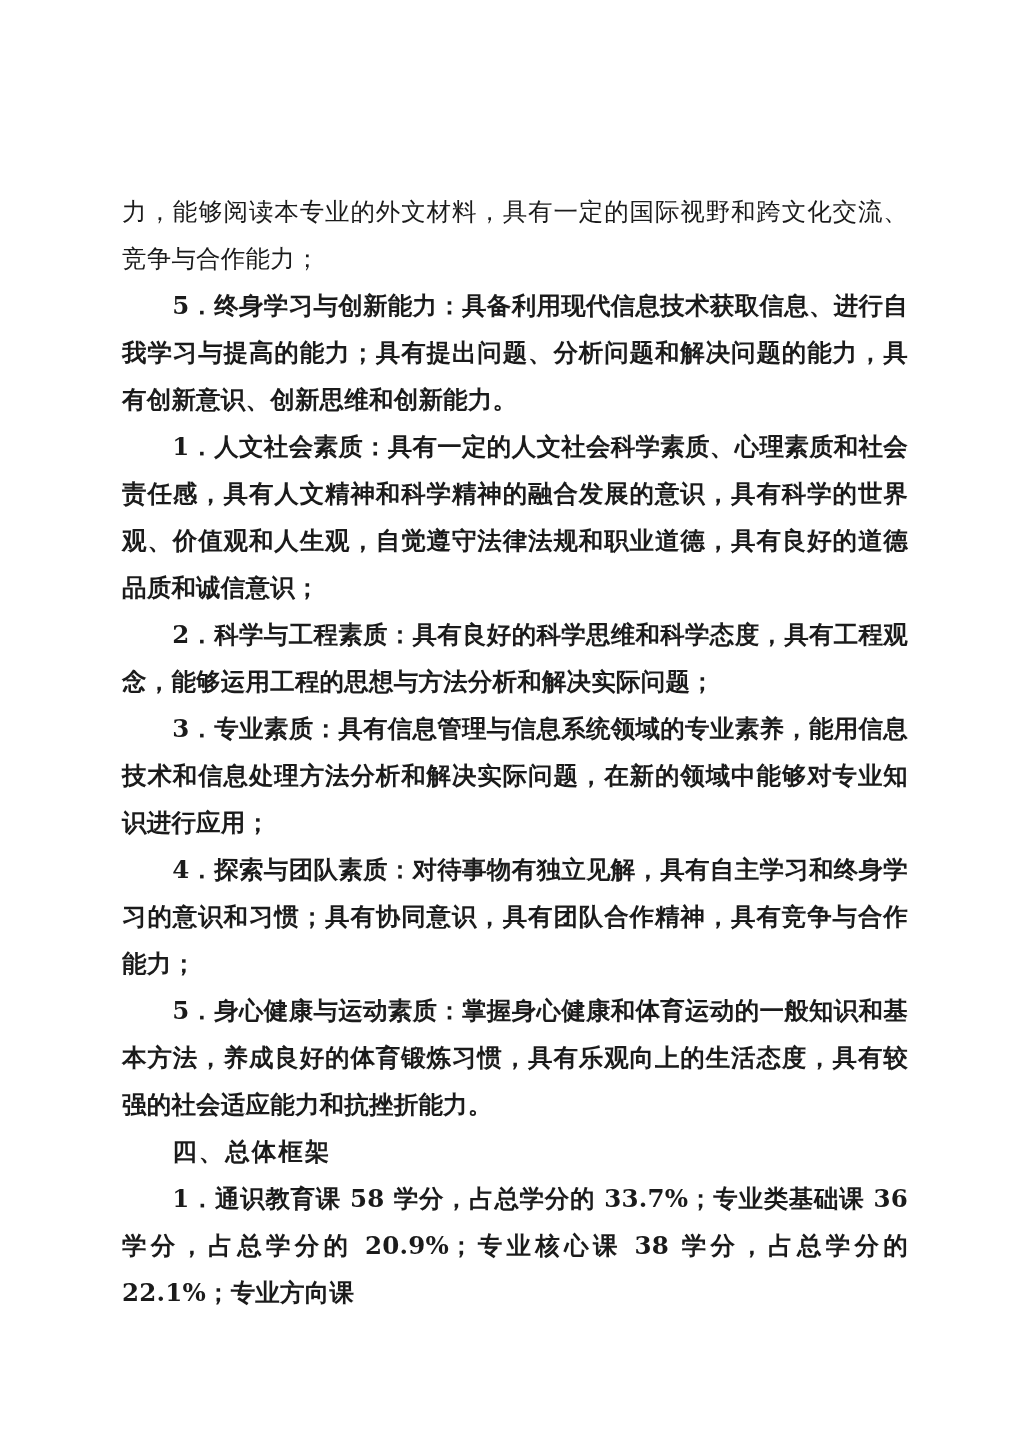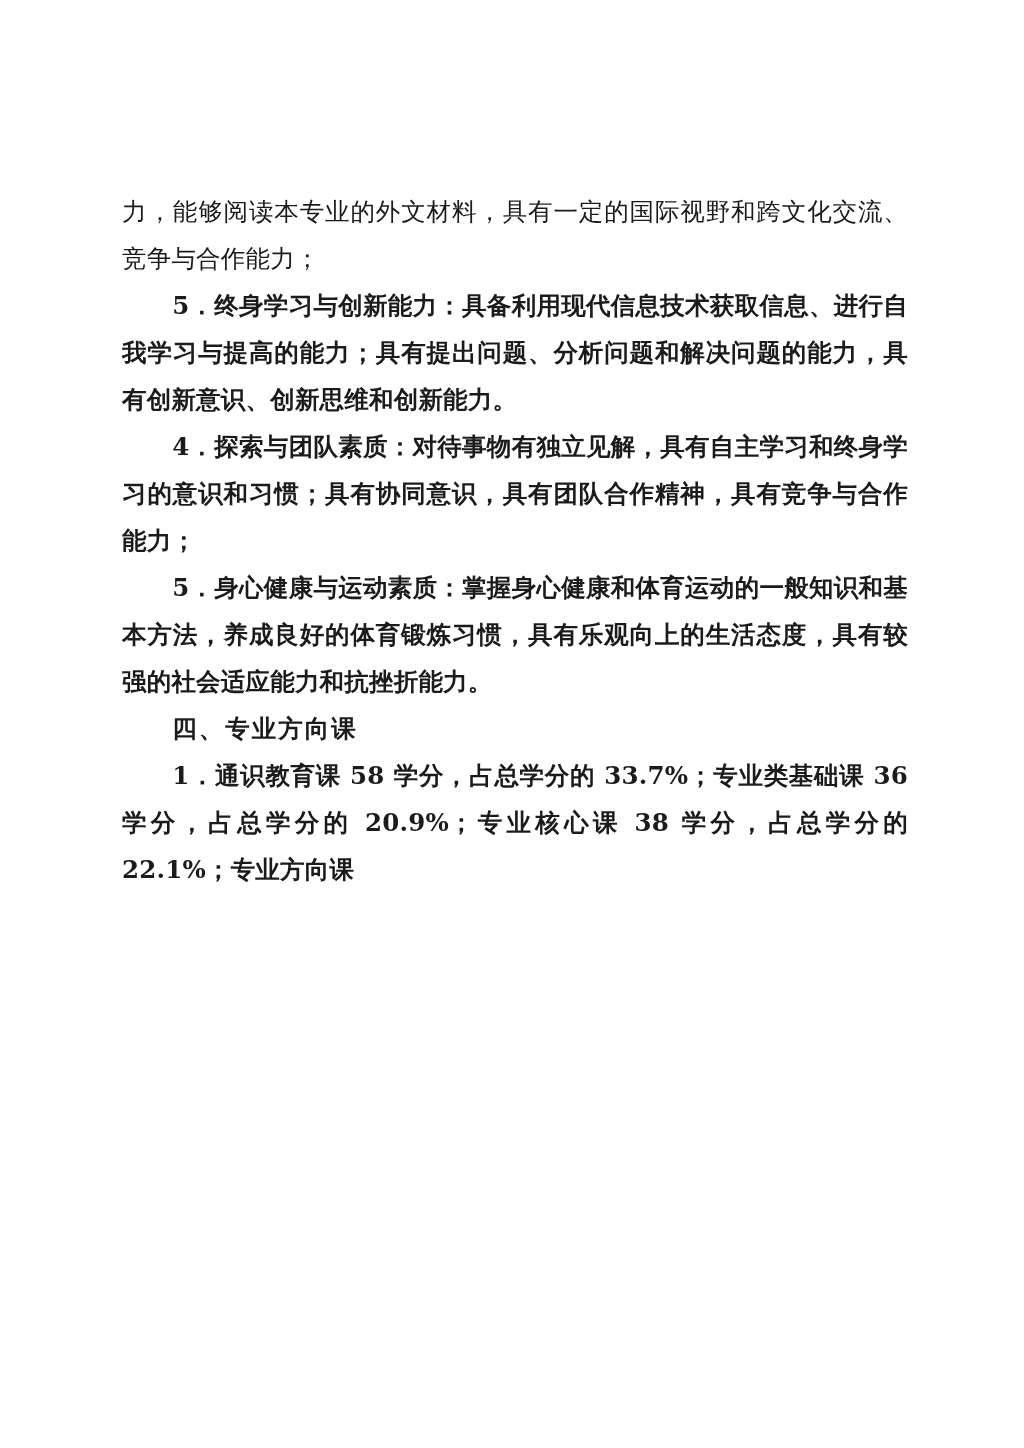--- a/index.html
+++ b/index.html
@@ -51,18 +51,21 @@
     letter-spacing: 2px;
   }
 </style>
 </head>
 <body>
 
 <div class="page">
   <div class="content">
     <p class="noindent">力，能够阅读本专业的外文材料，具有一定的国际视野和跨文化交流、竞争与合作能力；</p>
     <p class="indent">5．终身学习与创新能力：具备利用现代信息技术获取信息、进行自我学习与提高的能力；具有提出问题、分析问题和解决问题的能力，具有创新意识、创新思维和创新能力。</p>
+    <p class="indent">1．人文社会素质：具有一定的人文社会科学素质、心理素质和社会责任感，具有人文精神和科学精神的融合发展的意识，具有科学的世界观、价值观和人生观，自觉遵守法律法规和职业道德，具有良好的道德品质和诚信意识；</p>
+    <p class="indent">2．科学与工程素质：具有良好的科学思维和科学态度，具有工程观念，能够运用工程的思想与方法分析和解决实际问题；</p>
+    <p class="indent">3．专业素质：具有信息管理与信息系统领域的专业素养，能用信息技术和信息处理方法分析和解决实际问题，在新的领域中能够对专业知识进行应用；</p>
     <p class="indent">4．探索与团队素质：对待事物有独立见解，具有自主学习和终身学习的意识和习惯；具有协同意识，具有团队合作精神，具有竞争与合作能力；</p>
     <p class="indent">5．身心健康与运动素质：掌握身心健康和体育运动的一般知识和基本方法，养成良好的体育锻炼习惯，具有乐观向上的生活态度，具有较强的社会适应能力和抗挫折能力。</p>
-    <p class="heading-main">四、专业方向课</p>
+    <p class="heading-main">四、总体框架</p>
     <p class="indent">1．通识教育课 58 学分，占总学分的 33.7%；专业类基础课 36 学分，占总学分的 20.9%；专业核心课 38 学分，占总学分的 22.1%；专业方向课</p>
   </div>
 </div>
 
 </body></html>

